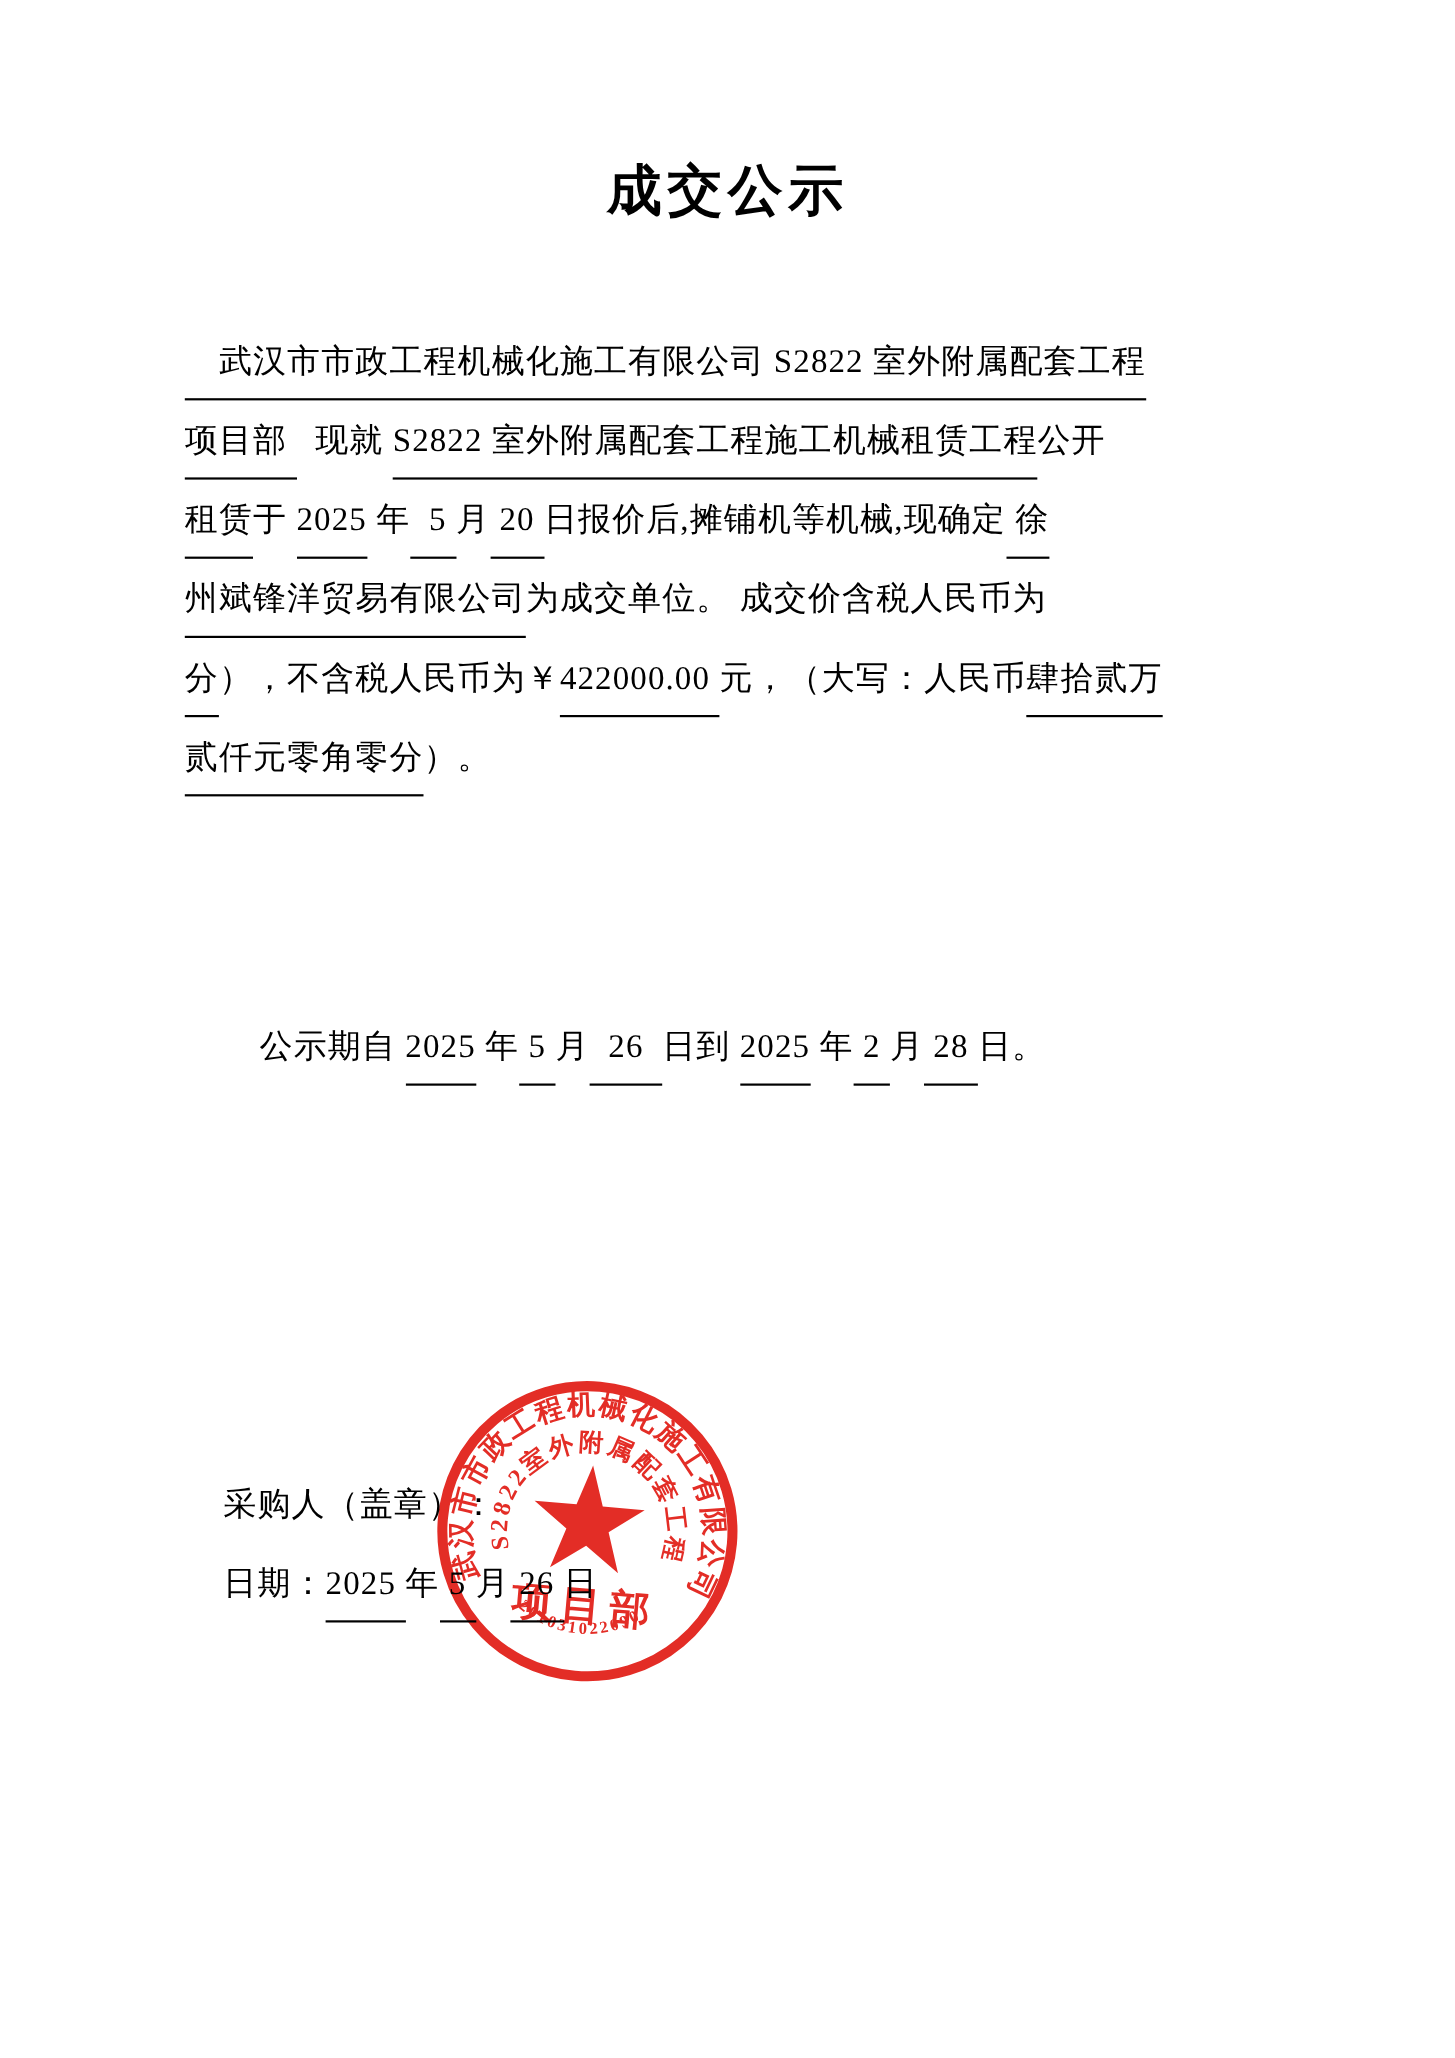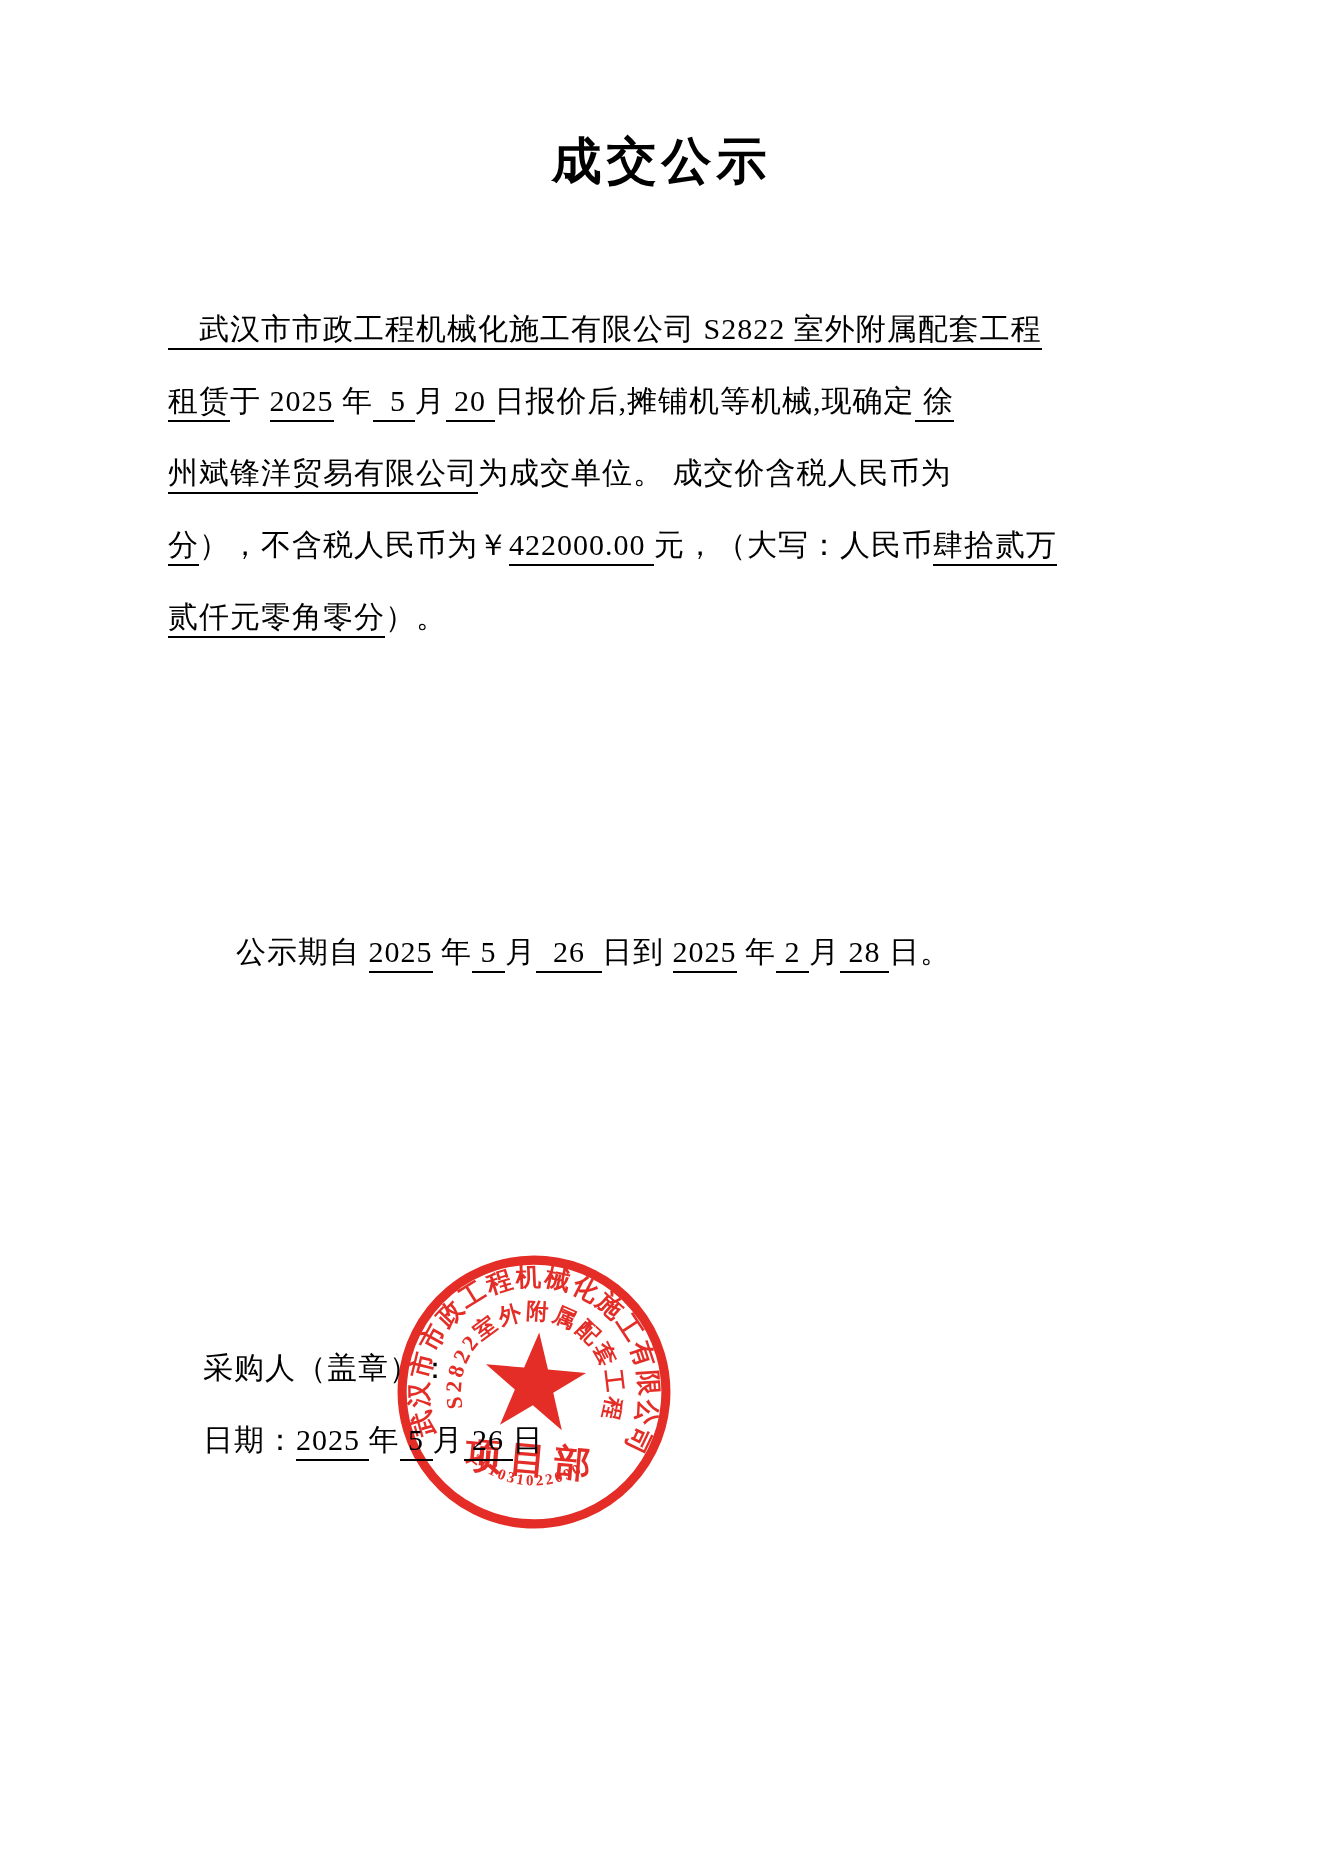--- a/index.html
+++ b/index.html
@@ -5,30 +5,30 @@
   html,body { margin:0; padding:0; background:#ffffff; }
   .page {
     position:relative;
     width:1323px; height:1871px;
     background:#ffffff;
     color:#000;
     font-family:"Liberation Serif","DejaVu Serif",serif;
     overflow:hidden;
   }
   .title {
-    position:absolute; top:128px; left:0; width:100%;
+    position:absolute; top:140px; left:0; width:100%;
     text-align:center;
     font-size:50px; font-weight:bold; letter-spacing:5px;
   }
   .doc-body {
     position:absolute; top:293px; left:168px; width:1005px;
     font-size:30px; line-height:72px; letter-spacing:1px;
   }
   .line { white-space:pre; }
-  .u { border-bottom:2px solid #000; padding-bottom:3px; }
+  .u { border-bottom:2px solid #000; padding-bottom:17px; }
   .notice {
     position:absolute; top:916px; left:208px;
     font-size:30px; line-height:72px; letter-spacing:1px;
     white-space:pre;
     margin-left:28px;
   }
   .sign {
     position:absolute; top:1332px; left:203px;
     font-size:30px; line-height:72px; letter-spacing:1px;
   }
@@ -46,20 +46,21 @@
 </style>
 </head>
 <body>
 
 <div class="page">
 
   <div class="title">成交公示</div>
 
   <div class="doc-body">
     <div class="line"><span class="u">　武汉市市政工程机械化施工有限公司 S2822 室外附属配套工程</span></div>
+    <div class="line"><span class="u">项目部 </span><span>  现就 </span><span class="u">S2822 室外附属配套工程施工机械租赁工程</span><span>公开</span></div>
     <div class="line"><span class="u">租赁</span><span>于 </span><span class="u">2025</span><span> 年</span><span class="u">  5 </span><span>月</span><span class="u"> 20 </span><span>日报价后,摊铺机等机械,现确定</span><span class="u"> 徐</span></div>
     <div class="line"><span class="u">州斌锋洋贸易有限公司</span><span>为成交单位。 成交价含税人民币为</span></div>
     <div class="line"><span class="u">分</span><span>），不含税人民币为￥</span><span class="u">422000.00 </span><span>元，（大写：人民币</span><span class="u">肆拾贰万</span></div>
     <div class="line"><span class="u">贰仟元零角零分</span><span>）。</span></div>
   </div>
 
   <div class="notice"><span>公示期自 </span><span class="u">2025</span><span> 年</span><span class="u"> 5 </span><span>月</span><span class="u">  26  </span><span>日到 </span><span class="u">2025</span><span> 年</span><span class="u"> 2 </span><span>月</span><span class="u"> 28 </span><span>日。</span></div>
 
   <div class="sign">
     <div class="line"><span>采购人（盖章）：</span></div>

